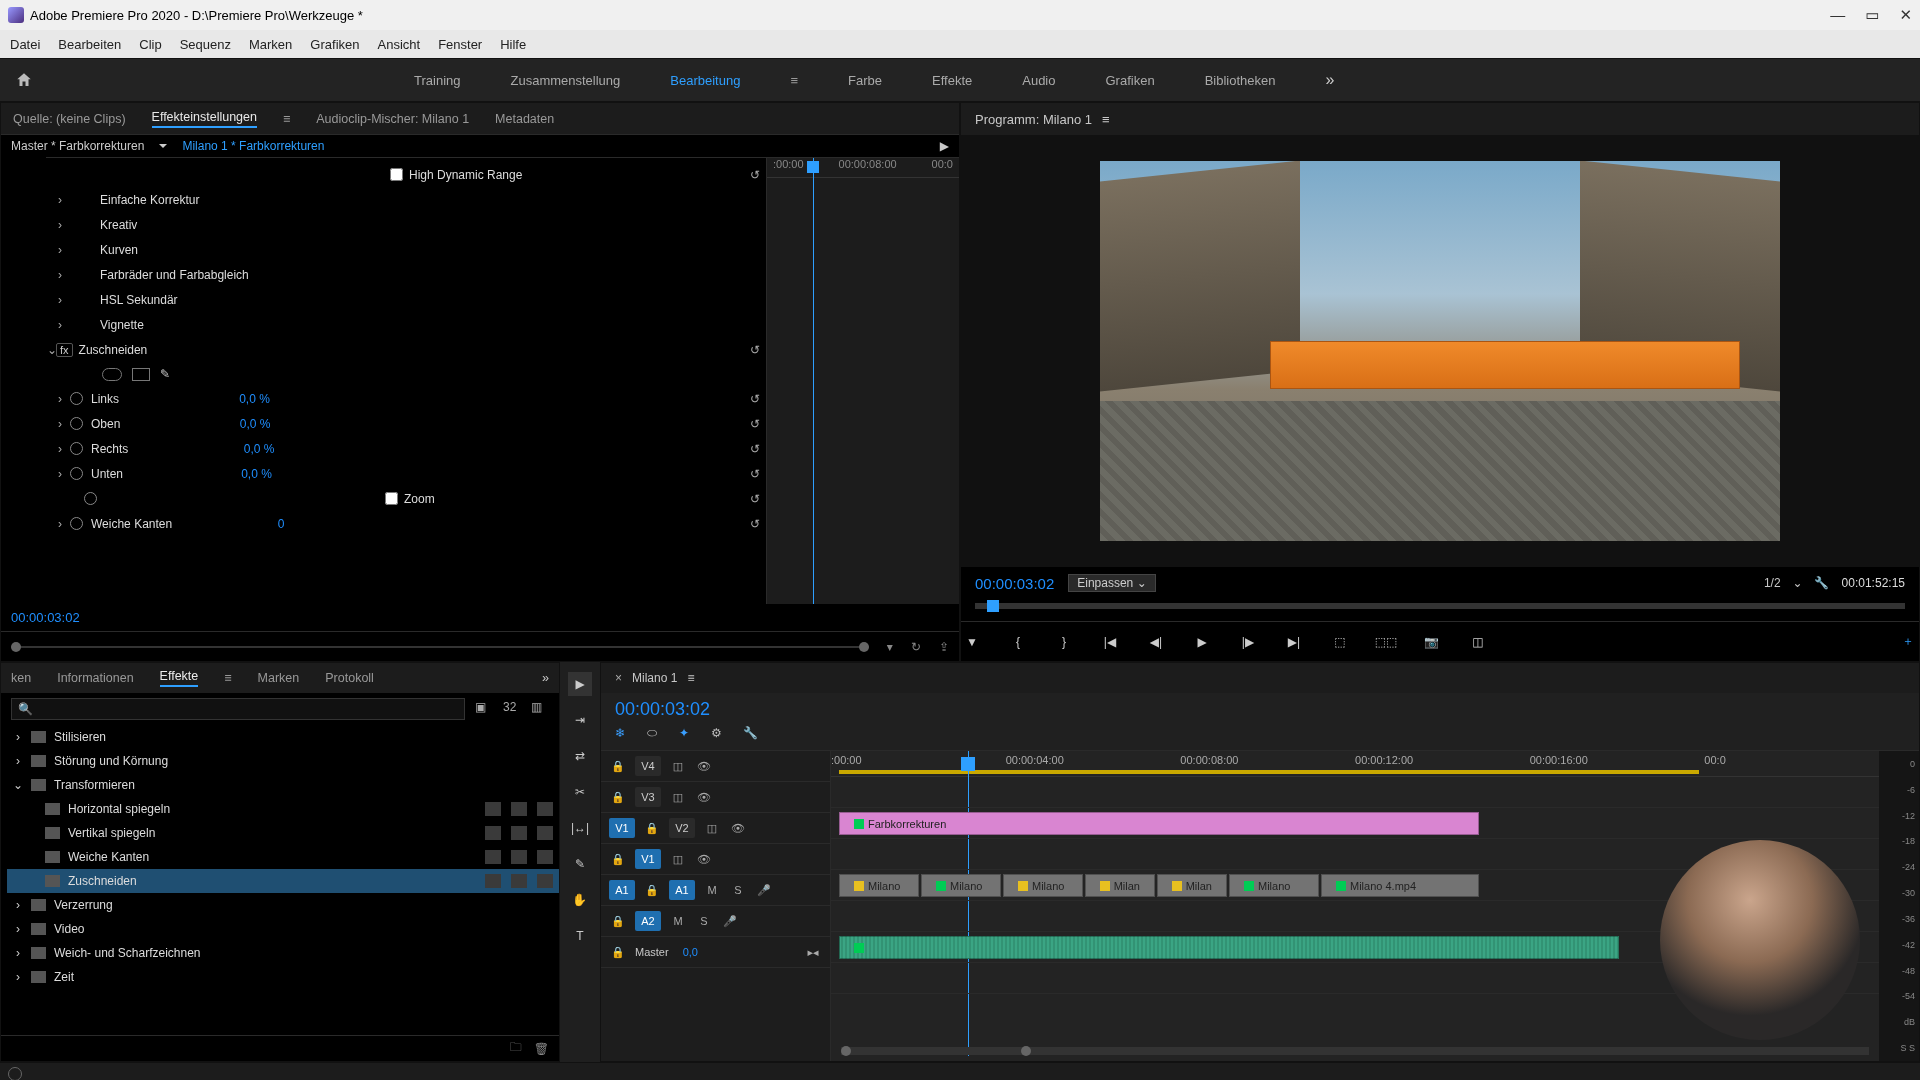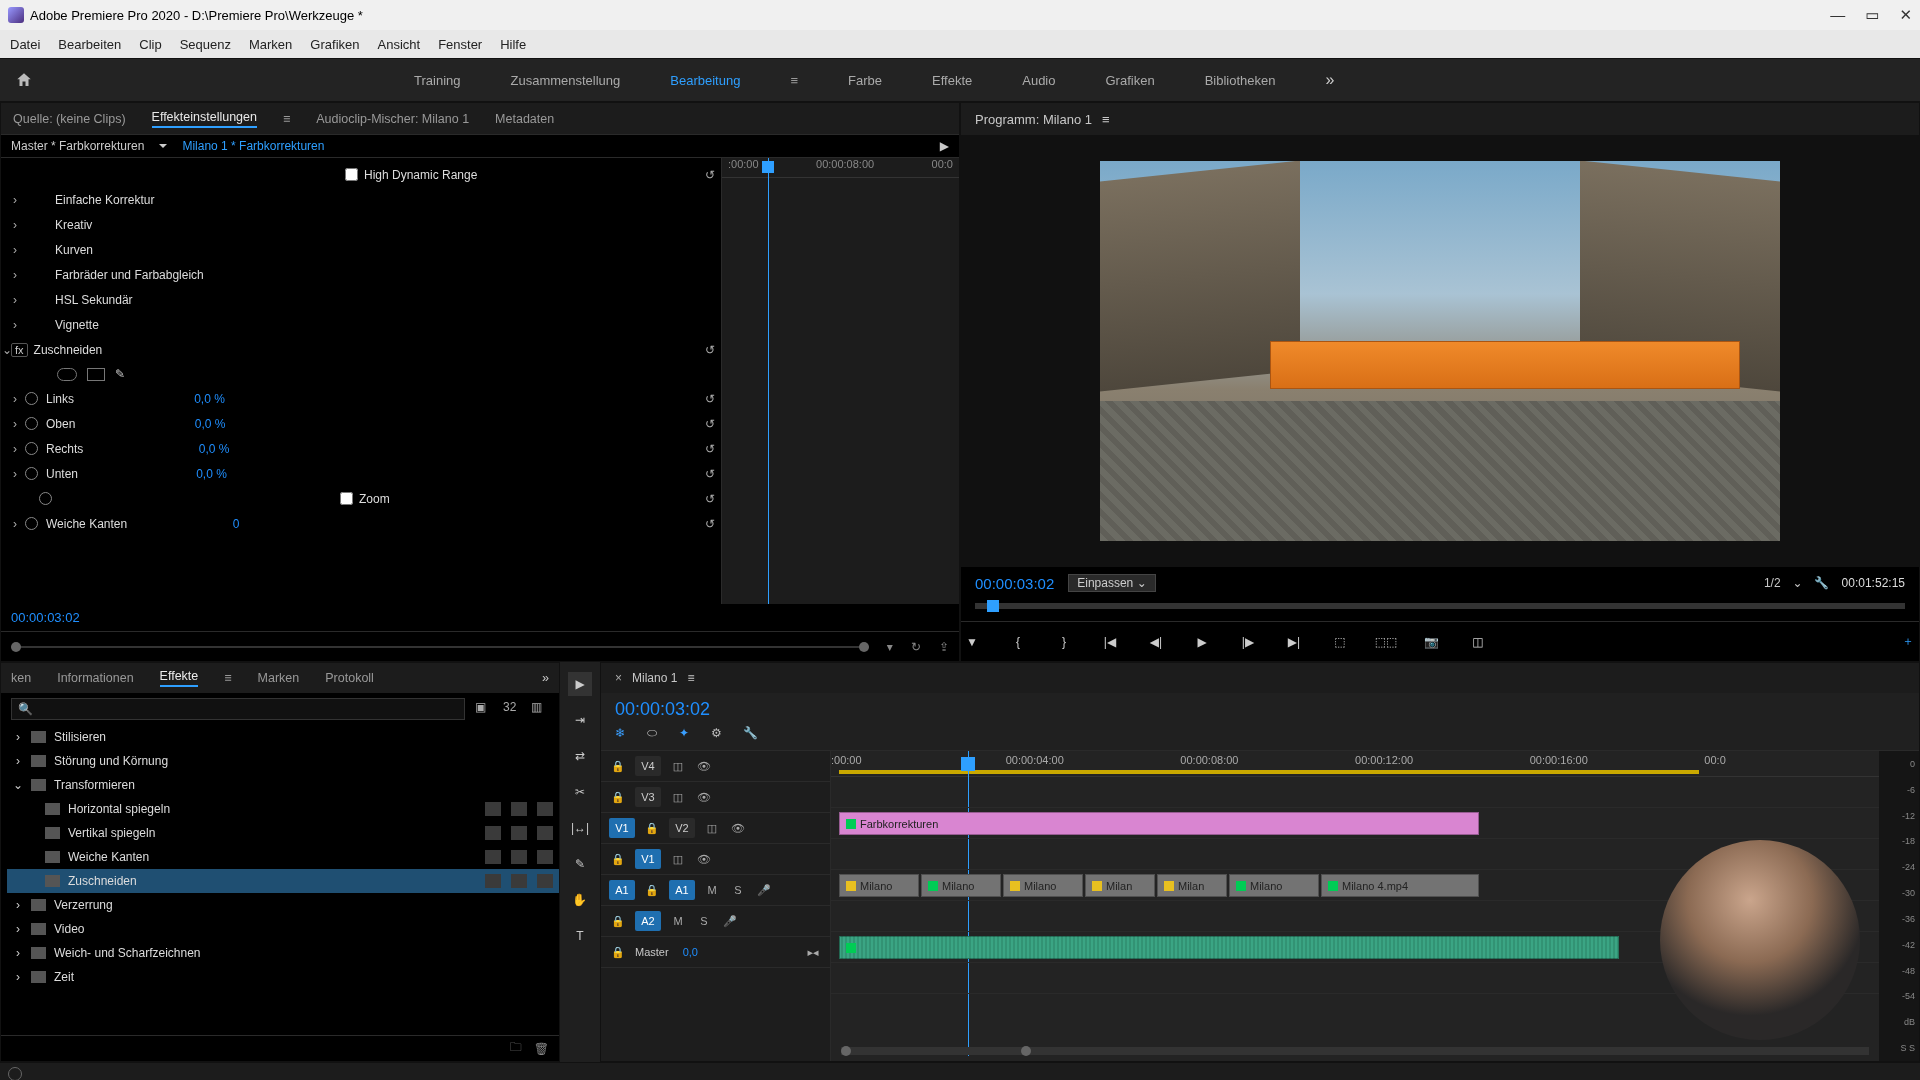--- a/index.html
+++ b/index.html
@@ -31,21 +31,21 @@
   .tab-row { display:flex; align-items:center; height:32px; gap:26px; padding:0 12px; background:#1c1c1c; border-bottom:1px solid #2a2a2a; font-size:12.5px; }
   .tab-row .tab { color:#999; }
   .tab-row .tab.active { color:#e8e8e8; border-bottom:2px solid #2e9fff; padding-bottom:2px; }
   .tab-menu { color:#999; }
 
   .clip-row { display:flex; align-items:center; gap:14px; padding:4px 10px; font-size:12px; }
   .clip-row .master { color:#ccc; }
   .clip-row .clipname { color:#2e9fff; }
   .clip-row .rt { margin-left:auto; display:flex; gap:14px; }
 
-  .effect-body { flex:1; display:flex; border-top:1px solid #2a2a2a; }
+  .effect-body { flex:1; display:flex; border-top:1px solid #2a2a2a;margin-left:45px; }
   .params { width: 720px; padding: 4px 0 4px 0; overflow:hidden; }
   .param-row { display:flex; align-items:center; height:25px; padding:0 6px 0 24px; position:relative; }
   .param-row.top { padding-left: 10px; }
   .param-row .expand { position:absolute; left:8px; color:#aaa; width:12px; text-align:center; }
   .param-row .fx { font-size:11px; margin-right:6px; color:#ccc; border:1px solid #555; padding:0 3px; border-radius:2px; }
   .param-row .lbl { color:#ddd; }
   .param-row .val { color:#1f8fff; margin-left:auto; margin-right:360px; }
   .param-row .reset { margin-left:auto; color:#aaa; }
   .param-row input[type=checkbox]{ accent-color:#555; margin-right:6px; }
   .param-row .stopwatch { width:13px;height:13px;border:1px solid #888;border-radius:50%; margin-right:8px; display:inline-block; }
@@ -121,21 +121,21 @@
   .thdr .slot.blue{ background:#1f6fb0; color:#fff;}
   .thdr .btn{ width:18px;text-align:center;color:#aaa;}
   .thdr.master .val{color:#1f8fff;margin-left:6px;}
   .tl-tracks{ flex:1; position:relative; background:#232323; }
   .tl-ruler{ height:26px; border-bottom:1px solid #333; display:flex; position:relative;}
   .tl-ruler .mk{ flex:1; font-size:11px; color:#aaa; padding-top:3px;}
   .tl-ruler .yellow{ position:absolute; left:8px; right:180px; top:19px; height:4px; background:#c9a800;}
   .tl-ruler .head{ position:absolute; top:6px; width:14px;height:14px; background:#2e9fff; }
   .tl-ruler .line{ position:absolute; top:0;bottom:-280px; width:1px; background:#2e9fff;}
   .trk{ height:31px; border-bottom:1px solid #2a2a2a; position:relative;}
-  .clip{ position:absolute; top:4px; height:23px; display:flex; align-items:center; padding:0 6px; font-size:11px; border:1px solid rgba(0,0,0,0.3); gap:4px; overflow:hidden;}
+  .clip{ position:absolute; top:4px; height:23px; display:flex; align-items:center; padding:0 14px; font-size:11px; border:1px solid rgba(0,0,0,0.3); gap:4px; overflow:hidden;}
   .clip.adj{ background:#d985d1; color:#222;}
   .clip.v{ background:#737373; color:#222;}
   .clip.a{ background:#3fae8c; color:#0d3;}
   .clip .fx{ display:inline-block;width:10px;height:10px;background:#0c5;}
   .clip.key .fx{ background:#e8c020;}
   .ameter{ width:40px; background:#151515; position:relative;}
   .ameter .scale{ position:absolute; right:4px; top:8px; bottom:8px; display:flex; flex-direction:column; justify-content:space-between; font-size:9px; color:#888; align-items:flex-end;}
   .status{ height:22px; background:#1c1c1c; border-top:1px solid #111; display:flex; align-items:center; padding:0 8px; color:#888;}
   .status .globe{ width:14px;height:14px;border:1px solid #666;border-radius:50%;}
 

